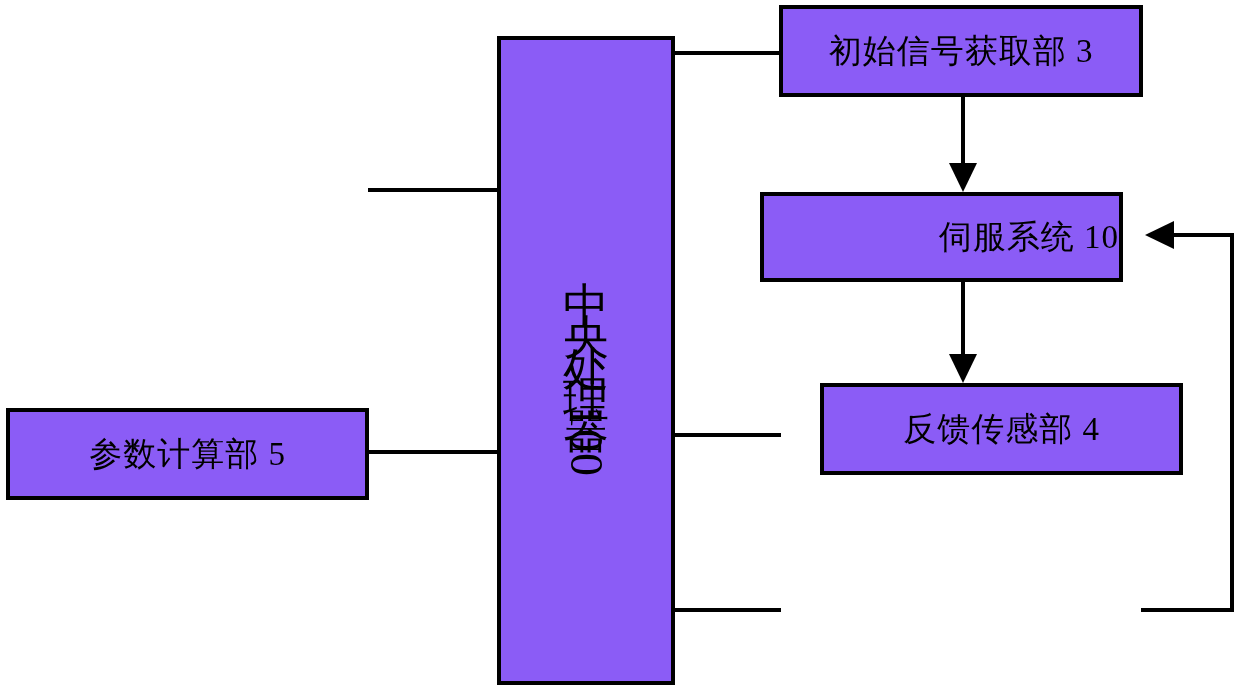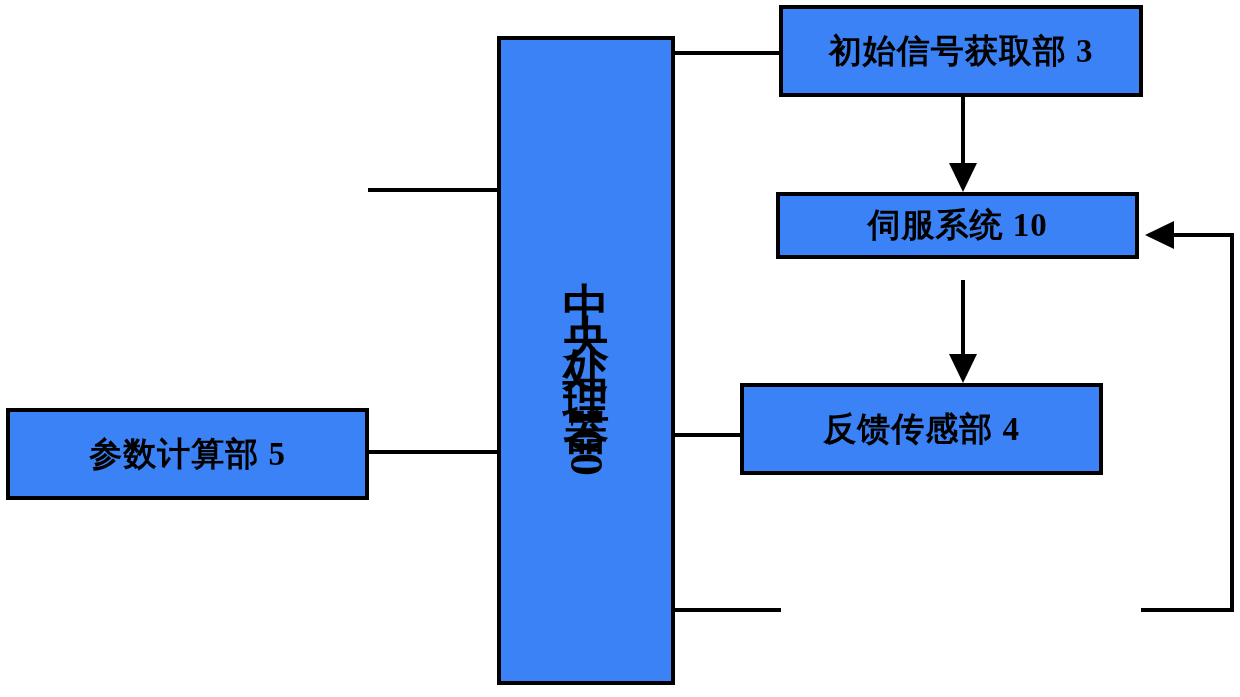--- a/index.html
+++ b/index.html
@@ -14,35 +14,34 @@
   }
   .wires {
     position: absolute;
     left: 0; top: 0;
     width: 1240px; height: 697px;
   }
   .box {
     position: absolute;
     box-sizing: border-box;
     border: 4px solid #000000;
-    background: #3b82f6;
+    background: #8b5cf6;
     display: flex;
     align-items: center;
     justify-content: center;
     font-size: 33px;
     letter-spacing: 1px;
     white-space: nowrap;
-    font-weight: bold;
   }
   .box-servo-storage   { left: 6px;   top: 143px; width: 363px; height: 93px; }
   .box-param-calc      { left: 6px;   top: 408px; width: 363px; height: 92px; }
   .box-cpu             { left: 497px; top: 36px;  width: 178px; height: 649px; }
   .box-initial-signal  { left: 779px; top: 5px;   width: 364px; height: 92px; }
-  .box-servo-system    { left: 776px; top: 192px; width: 363px; height: 67px; }
-  .box-feedback-sensor { left: 740px; top: 383px; width: 363px; height: 92px; }
+  .box-servo-system    { left: 760px; top: 192px; width: 363px; height: 90px; justify-content: flex-end; }
+  .box-feedback-sensor { left: 820px; top: 383px; width: 363px; height: 92px; }
   .box-correction      { left: 780px; top: 564px; width: 363px; height: 92px; }
   .vtext {
     writing-mode: vertical-rl;
     text-orientation: upright;
     font-size: 46px;
     letter-spacing: 32px;
     line-height: 1;
   }
   .vtext .num {
     text-orientation: mixed;

